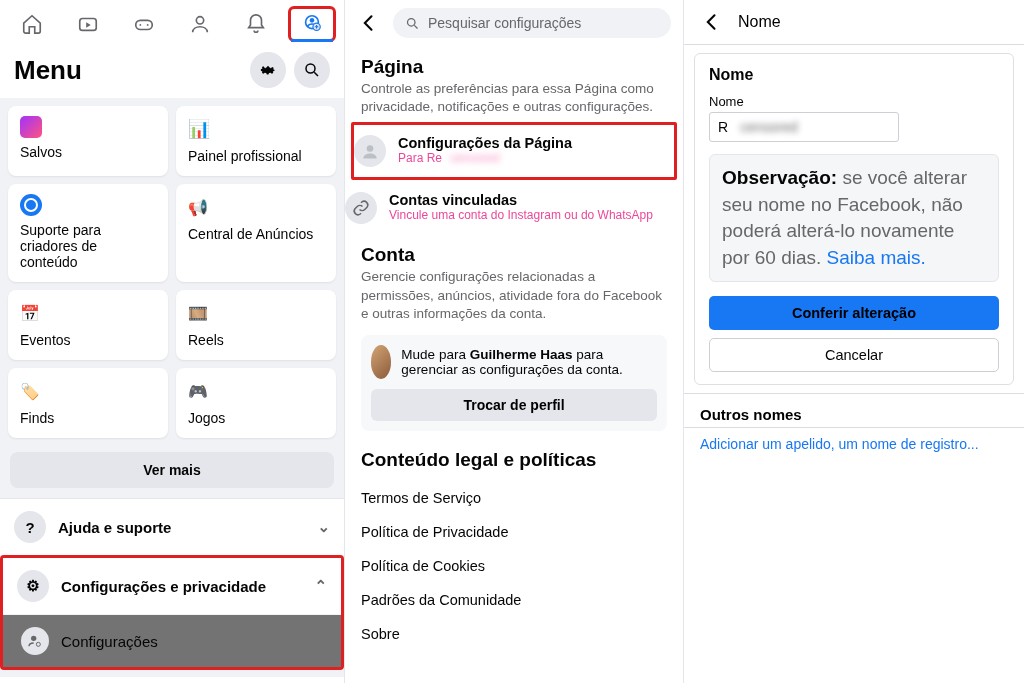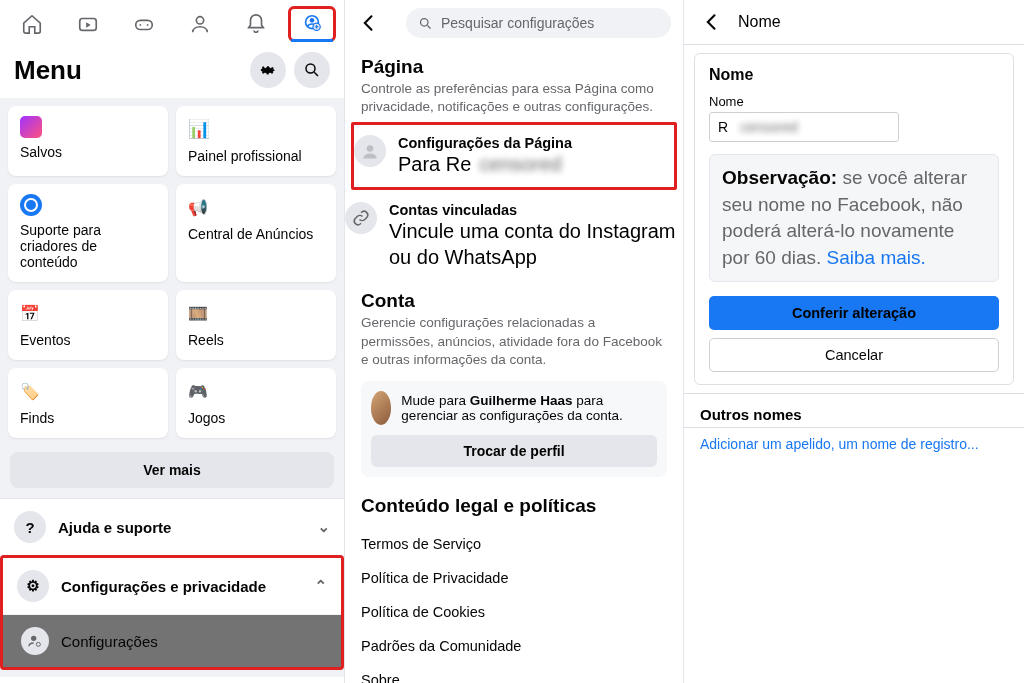--- a/index.html
+++ b/index.html
@@ -35,30 +35,30 @@
 
   .section-row{display:flex; align-items:center; padding:12px 14px; background:#fff; border-top:1px solid #e4e6eb; font-size:15px; font-weight:600; color:#050505;}
   .section-row .ricon{width:32px;height:32px;border-radius:50%;background:#e4e6eb;display:flex;align-items:center;justify-content:center;margin-right:12px;}
   .section-row .chev{margin-left:auto; color:#65676b;}
   .sub-row{display:flex; align-items:center; padding:12px 18px; background:#737373; font-size:15px; color:#050505; border-top:1px solid #f0f2f5;}
   .sub-row .sicon{width:28px;height:28px;border-radius:50%;background:#e4e6eb;display:flex;align-items:center;justify-content:center;margin-right:12px;}
   .red-box{border:3px solid #e02020; border-radius:4px;}
   .spacer-gray{height:6px; background:#f0f2f5;}
 
   
-  .p2-header{display:flex; align-items:center; gap:25px; padding:8px 12px;}
+  .p2-header{display:flex; align-items:center; gap:12px; padding:8px 12px;}
   .back-arrow{width:24px;height:24px;display:flex;align-items:center;justify-content:center; color:#050505;}
   .search-bar{flex:1; background:#f0f2f5; border-radius:18px; padding:7px 12px; display:flex; align-items:center; gap:8px; color:#65676b; font-size:14px;}
   .section{padding:10px 16px 4px 16px;}
   .section h2{font-size:19px; font-weight:700; color:#050505; margin-bottom:2px;}
   .section .desc{font-size:13.5px; color:#65676b; line-height:1.35;}
   .item{display:flex; gap:12px; padding:10px 0; align-items:flex-start;}
   .item .iicon{width:32px;height:32px;border-radius:50%;background:#e4e6eb;display:flex;align-items:center;justify-content:center;flex-shrink:0;color:#65676b;}
   .item .ititle{font-size:14.5px; font-weight:600; color:#050505;}
-  .item .isub{font-size:20px; color:#000000; line-height:1.3;}
+  .item .isub{font-size:12px; color:#ec4899; line-height:1.3;}
   .red-box2{border:3px solid #e02020; margin:2px 6px; border-radius:2px;}
 
   .profile-switch{margin:8px 16px; background:#f7f8fa; border-radius:8px; padding:10px;}
   .ps-row{display:flex; gap:10px; align-items:center;}
   .avatar{width:34px;height:34px;border-radius:50%;background:linear-gradient(135deg,#d4a574,#8b5a3c);}
   .ps-text{font-size:13.5px; color:#050505;}
   .ps-text b{font-weight:600;}
   .switch-btn{margin-top:10px; background:#e4e6eb; border-radius:6px; text-align:center; padding:8px 0; font-size:14px; font-weight:600;}
 
   .legal-list{padding:4px 16px 10px 16px;}

